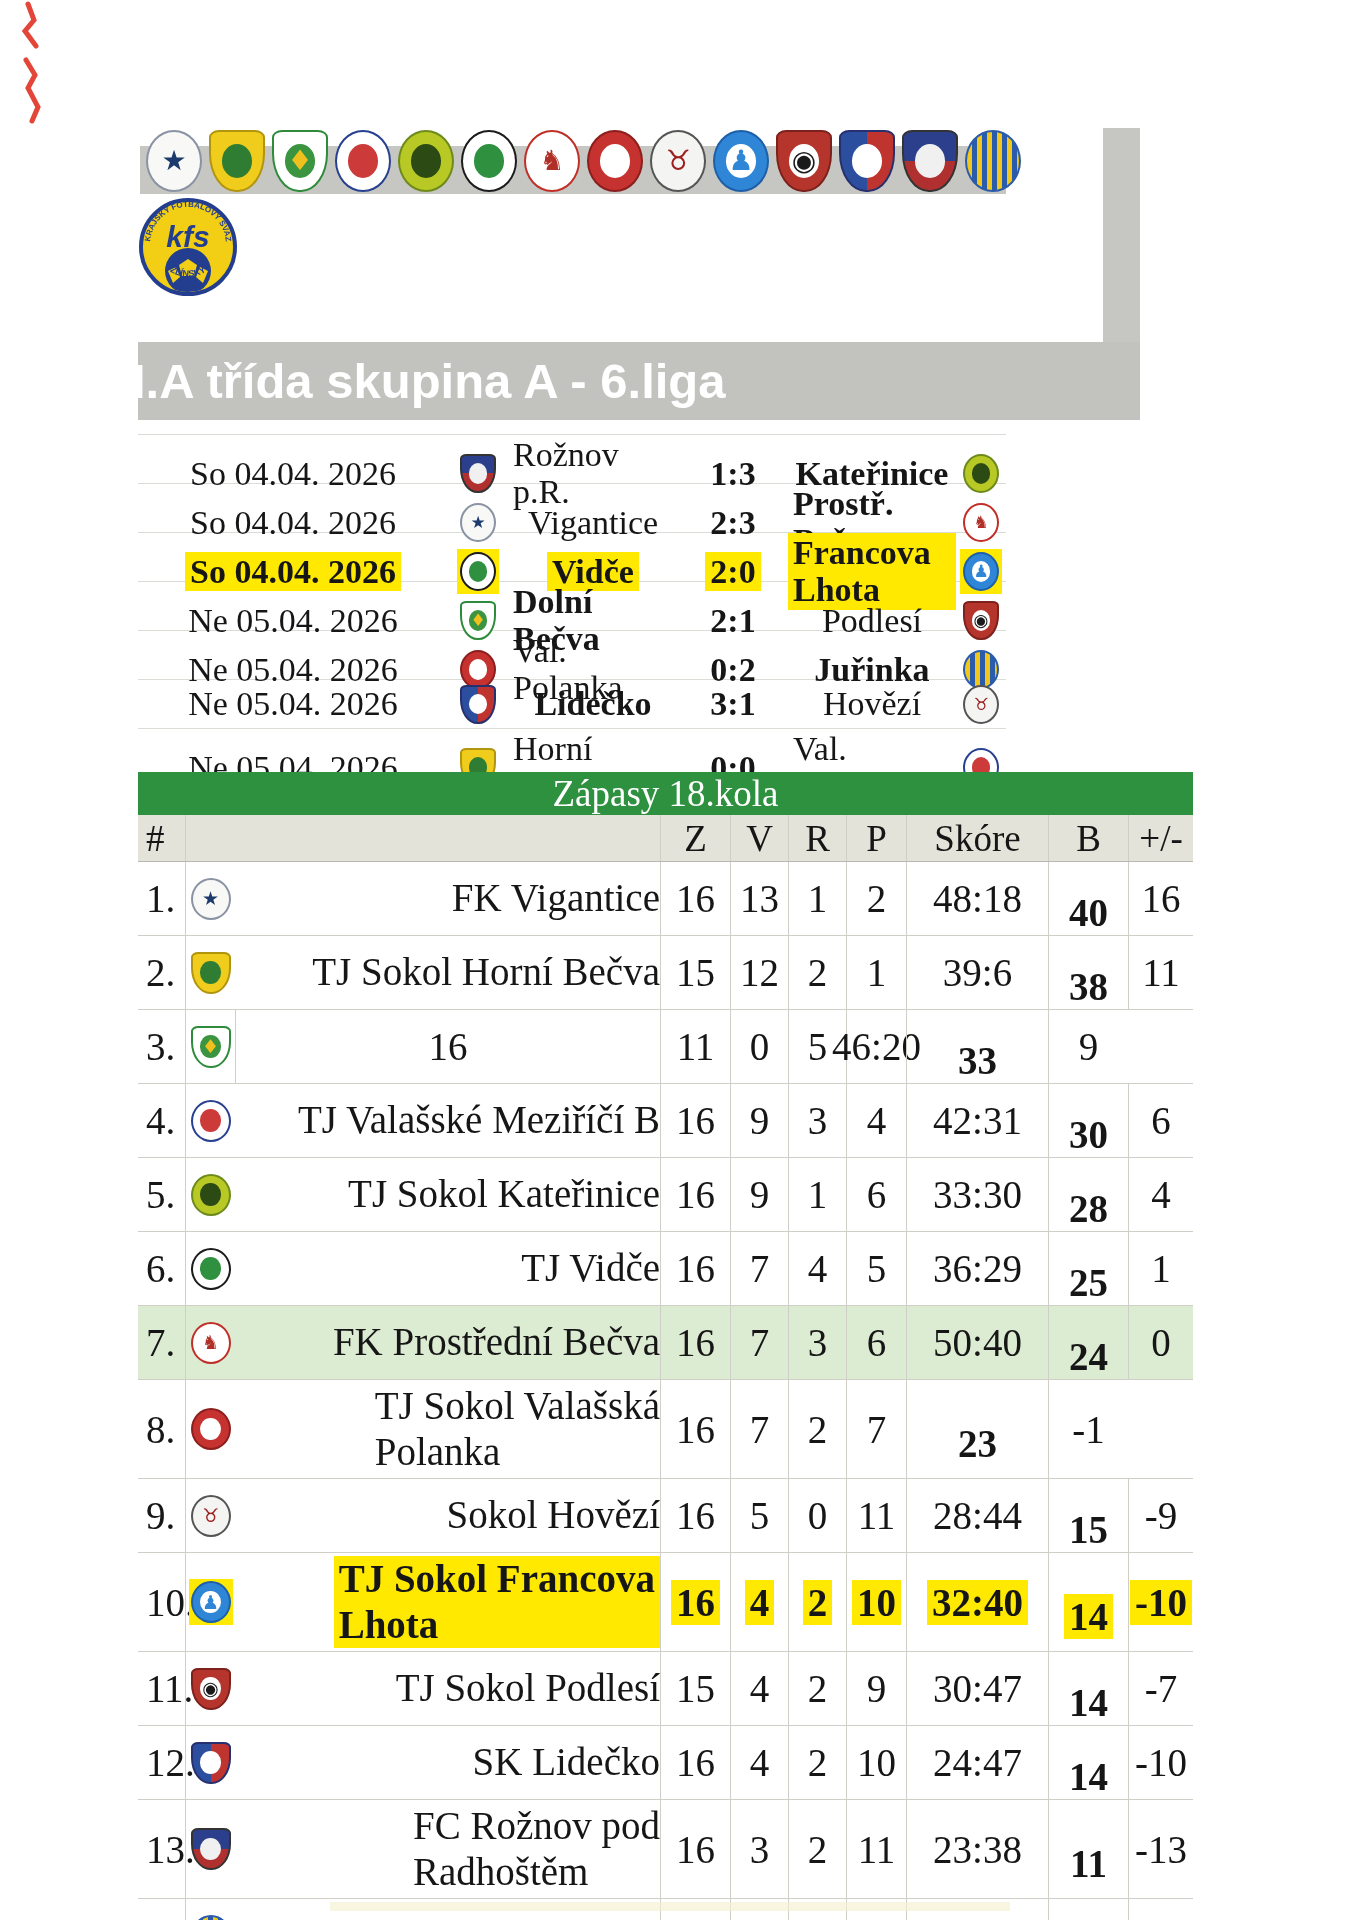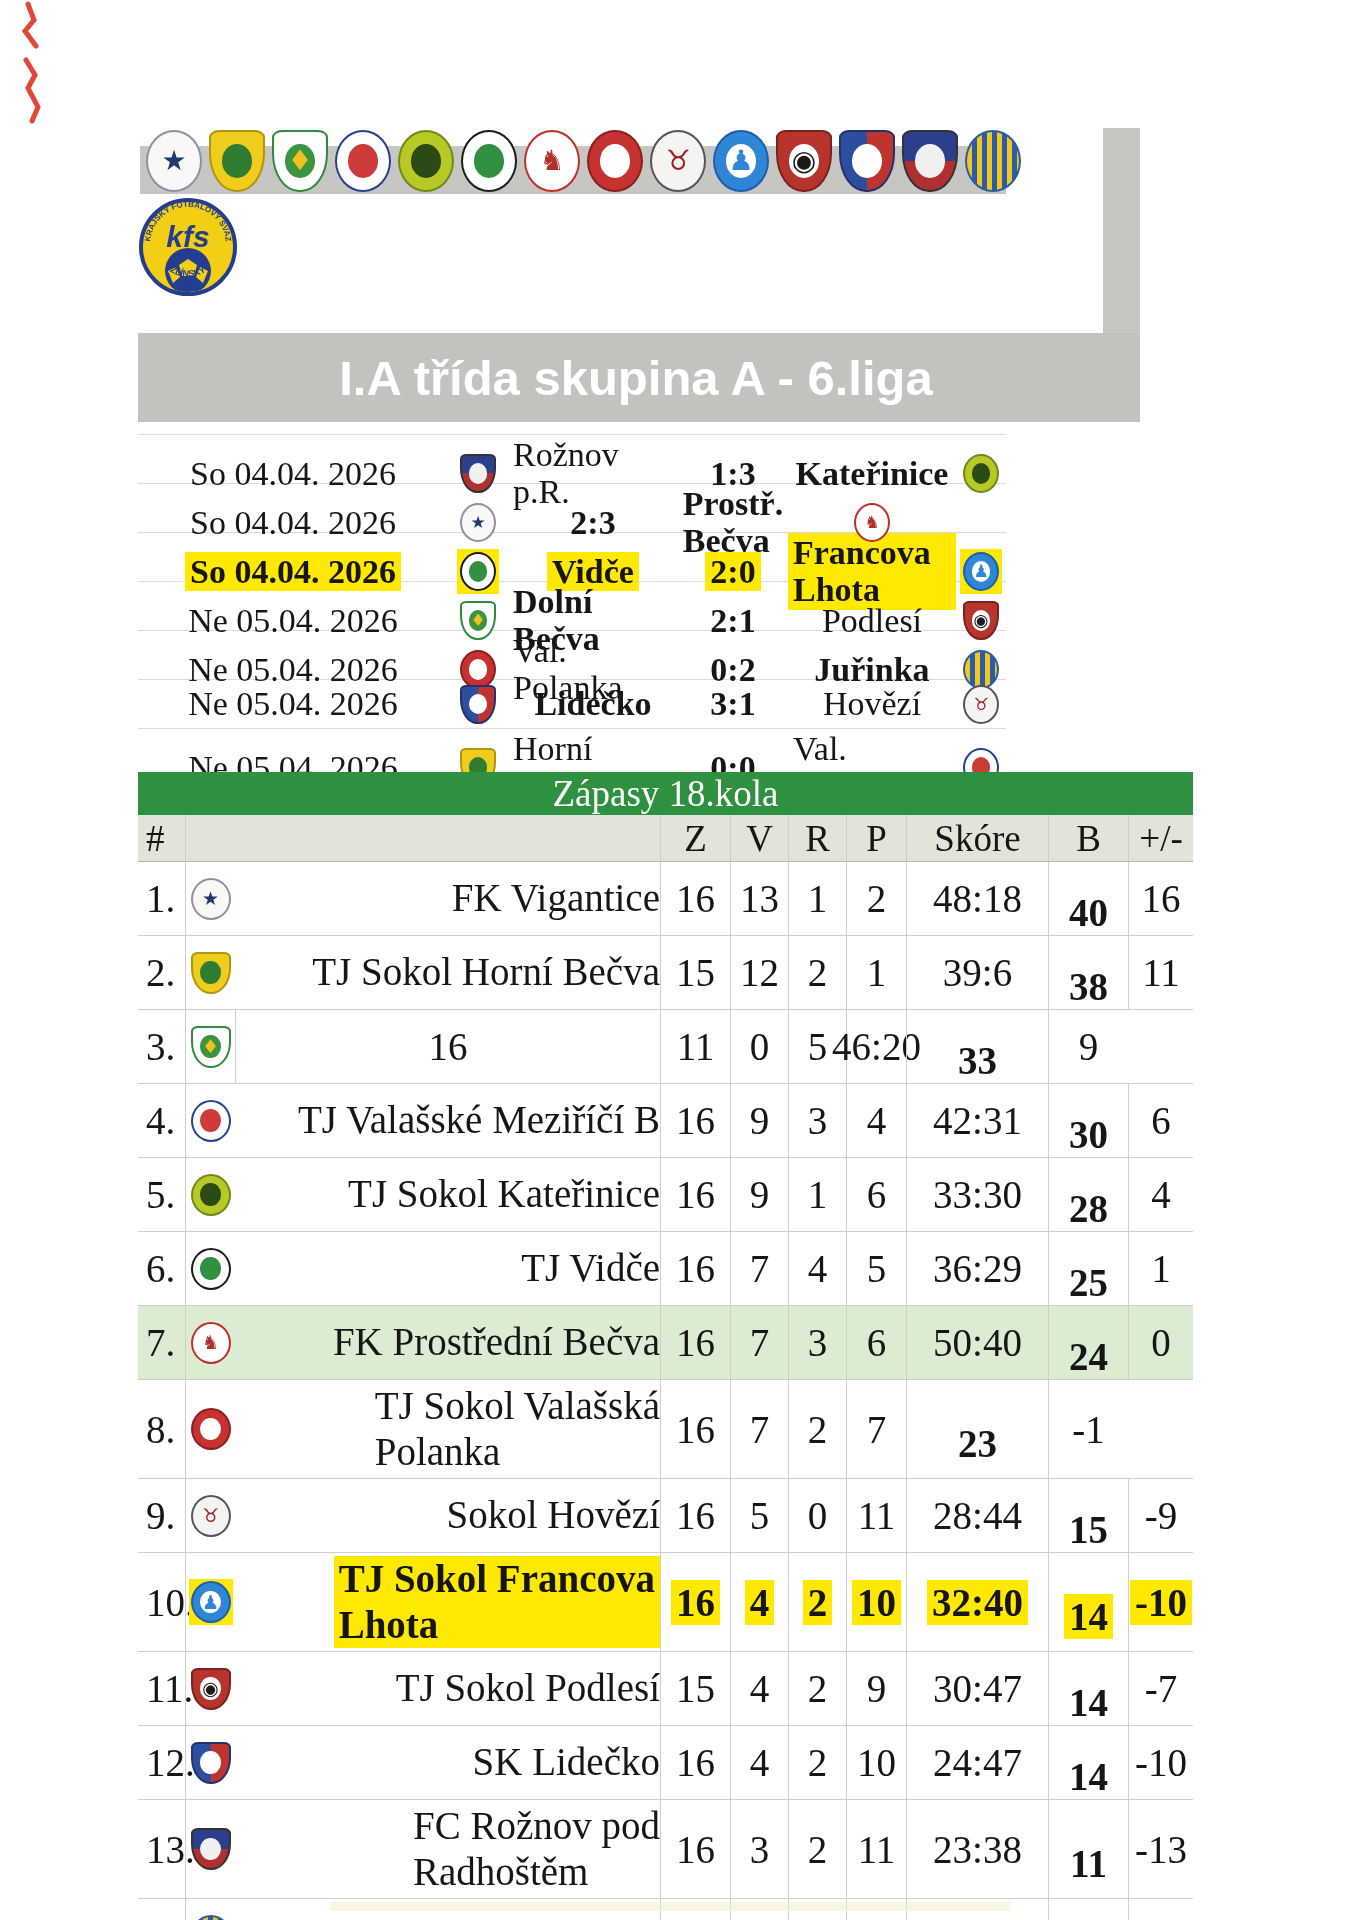--- a/index.html
+++ b/index.html
@@ -26,22 +26,22 @@
   .b-strip .glyph{font-size:28px;}
   .b-row{width:36px;height:39px;}
   .b-row .glyph{font-size:17px;}
   .b-tab{width:40px;height:42px;}
   .b-tab .glyph{font-size:19px;}
 
   
   .kfs{position:absolute;left:138px;top:197px;}
 
   
-  .title-bar{position:absolute;left:138px;top:333px;width:1002px;height:89px;background:#c2c2bf;
-             display:flex;align-items:center;overflow:hidden;justify-content:center;}
+  .title-bar{position:absolute;left:138px;top:342px;width:1002px;height:78px;background:#c2c2bf;
+             display:flex;align-items:center;overflow:hidden;}
   .title-bar span{font-family:"Liberation Sans",sans-serif;font-weight:bold;color:#ffffff;
                   font-size:49px;letter-spacing:0px;margin-left:-6px;white-space:nowrap;}
 
   
   .results{position:absolute;left:138px;top:434px;width:868px;border-top:1px solid #dcdcd6;}
   .mrow{display:grid;grid-template-columns:310px 60px 170px 110px 168px 50px;
         align-items:center;height:48px;border-bottom:1px solid #dcdcd6;font-size:34px;}
   .mc{display:flex;align-items:center;justify-content:center;height:100%;}
   .mc .t{display:inline-block;line-height:1.1;padding:1px 5px;}
   .mc.score .t{font-weight:bold;}
@@ -197,20 +197,23 @@
         <div class="mc date">
           <span class="t">So 04.04. 2026</span>
         </div>
         <div class="mc logo">
           <span class="lw">
             <span class="badge circle b-row" style="background: rgb(248, 248, 246); border-color: rgb(138, 147, 164);">
               <b class="glyph" style="color: rgb(29, 58, 110);">★</b>
             </span>
           </span>
         </div>
+        <div class="mc home">
+          <span class="t">Vigantice</span>
+        </div>
         <div class="mc score">
           <span class="t">2:3</span>
         </div>
         <div class="mc away bold">
           <span class="t">Prostř. Bečva</span>
         </div>
         <div class="mc logo">
           <span class="lw">
             <span class="badge circle b-row" style="background: rgb(255, 255, 255); border-color: rgb(192, 48, 40);">
               <b class="glyph" style="color: rgb(176, 48, 40);">♞</b>

